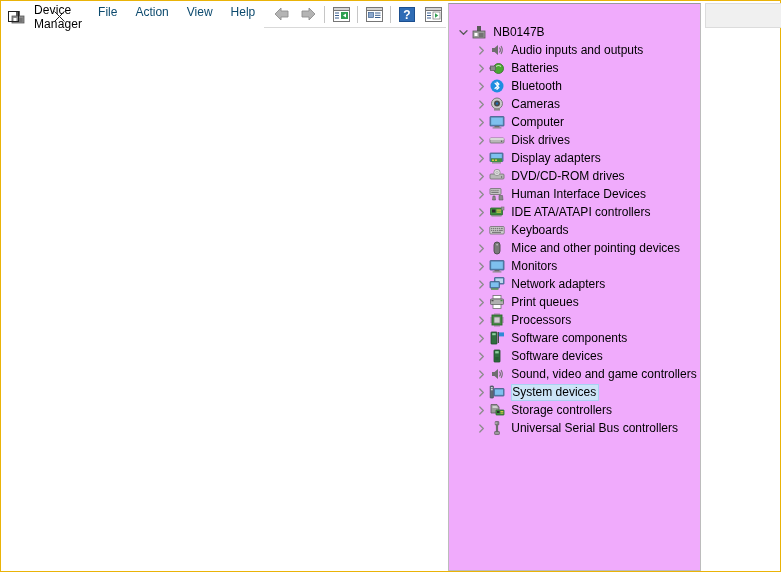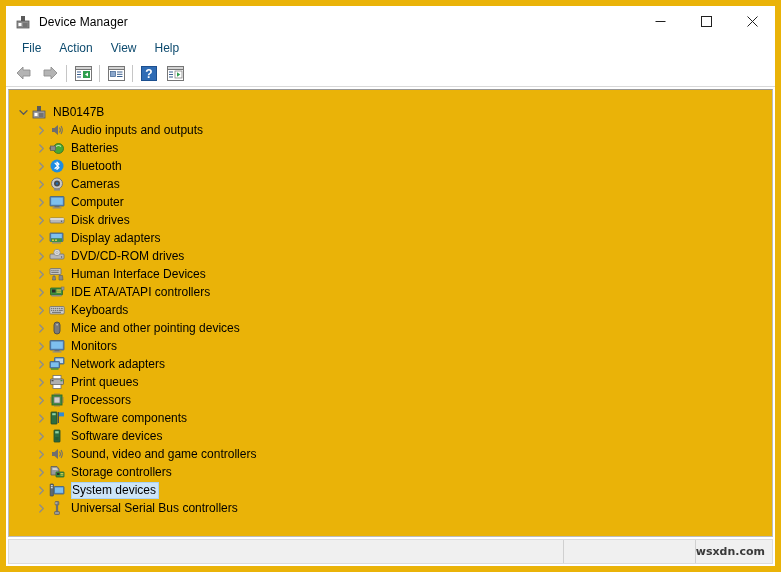--- a/index.html
+++ b/index.html
@@ -10,23 +10,23 @@
     width: 781px; height: 572px;
     font-family: "Liberation Sans", sans-serif;
     overflow: hidden;
     -webkit-font-smoothing: antialiased;
   }
   .window {
     position: relative;
     width: 781px; height: 572px;
     box-sizing: border-box;
     background: #ffffff;
-    border: 6px solid #eab308;
-    display: flex;
-    flex-direction: column;
+    border: 1px solid #eab308;
+    display: flex;
+    flex-direction: row;
   }
 
   
   .titlebar {
     height: 31px;
     flex: 0 0 31px;
     display: flex;
     align-items: center;
     background: #ffffff;
     position: relative;
@@ -100,25 +100,25 @@
 
   
   .content {
     flex: 1 1 auto;
     display: flex;
     padding: 2px 2px 0 2px;
     min-height: 0;
   }
   .tree-panel {
     flex: 1 1 auto;
-    background: #eab308;
+    background: #f0abfc;
     border: 1px solid #bcbcbc;
     border-top-color: #9a9a9a;
     overflow: hidden;
-    padding-top: 13px;
+    padding-top: 19px;
   }
   .row {
     height: 18px;
     display: flex;
     align-items: center;
     font-size: 12px;
     color: #000000;
     white-space: nowrap;
     cursor: default;
   }
@@ -616,55 +616,55 @@
             </span>
             <span class="ico">
               <svg width="16" height="16" viewBox="0 0 16 16">
                 <path d="M3 6 H5.5 L9 3 V13 L5.5 10 H3 Z" fill="#6e6e6e"></path>
                 <path d="M10.5 5.5 Q12.3 8 10.5 10.5" fill="none" stroke="#6e6e6e" stroke-width="1.1"></path>
                 <path d="M12 4 Q14.6 8 12 12" fill="none" stroke="#6e6e6e" stroke-width="1.1"></path>
               </svg>
             </span>
             <span class="lbl">Sound, video and game controllers</span>
           </div>
+          <div class="row child selected">
+            <span class="chev">
+              <svg width="9" height="9" viewBox="0 0 9 9">
+                <path d="M2.8 1 L6.3 4.5 L2.8 8" fill="none" stroke="#8c8c8c" stroke-width="1.3" stroke-linecap="round" stroke-linejoin="round"></path>
+              </svg>
+            </span>
+            <span class="ico">
+              <svg width="16" height="16" viewBox="0 0 16 16">
+                <rect x="1.2" y="2" width="3.2" height="12" rx="0.5" fill="#5e6a75" stroke="#3d4750" stroke-width="0.7"></rect>
+                <rect x="1.9" y="3" width="1.8" height="1.3" fill="#cfd6dc"></rect>
+                <rect x="1.9" y="5" width="1.8" height="1.3" fill="#cfd6dc"></rect>
+                <rect x="5" y="4.5" width="10" height="7.5" rx="0.6" fill="#5b87b5" stroke="#3e6189" stroke-width="0.8"></rect>
+                <rect x="6" y="5.5" width="8" height="5.3" fill="#7ec0ef"></rect>
+              </svg>
+            </span>
+            <span class="lbl">System devices</span>
+          </div>
           <div class="row child">
             <span class="chev">
               <svg width="9" height="9" viewBox="0 0 9 9">
                 <path d="M2.8 1 L6.3 4.5 L2.8 8" fill="none" stroke="#8c8c8c" stroke-width="1.3" stroke-linecap="round" stroke-linejoin="round"></path>
               </svg>
             </span>
             <span class="ico">
               <svg width="16" height="16" viewBox="0 0 16 16">
                 <path d="M2 2.5 L8 2.5 L10 5 L10 11 L2 11 Z" fill="#9a9a9a" stroke="#5a5a5a" stroke-width="0.8"></path>
                 <path d="M3.5 4 L7.5 4 L9 6 L3.5 6 Z" fill="#d0d0d0"></path>
                 <rect x="7" y="8" width="8" height="5" rx="0.5" fill="#3f8f3f" stroke="#2b662b" stroke-width="0.8"></rect>
                 <rect x="8" y="9" width="2.5" height="2" fill="#2a2a2a"></rect>
                 <rect x="11.5" y="9" width="2.8" height="1" fill="#d8c84a"></rect>
                 <rect x="11.5" y="10.6" width="2.8" height="1" fill="#d8c84a"></rect>
               </svg>
             </span>
             <span class="lbl">Storage controllers</span>
           </div>
-          <div class="row child selected">
-            <span class="chev">
-              <svg width="9" height="9" viewBox="0 0 9 9">
-                <path d="M2.8 1 L6.3 4.5 L2.8 8" fill="none" stroke="#8c8c8c" stroke-width="1.3" stroke-linecap="round" stroke-linejoin="round"></path>
-              </svg>
-            </span>
-            <span class="ico">
-              <svg width="16" height="16" viewBox="0 0 16 16">
-                <rect x="1.2" y="2" width="3.2" height="12" rx="0.5" fill="#5e6a75" stroke="#3d4750" stroke-width="0.7"></rect>
-                <rect x="1.9" y="3" width="1.8" height="1.3" fill="#cfd6dc"></rect>
-                <rect x="1.9" y="5" width="1.8" height="1.3" fill="#cfd6dc"></rect>
-                <rect x="5" y="4.5" width="10" height="7.5" rx="0.6" fill="#5b87b5" stroke="#3e6189" stroke-width="0.8"></rect>
-                <rect x="6" y="5.5" width="8" height="5.3" fill="#7ec0ef"></rect>
-              </svg>
-            </span>
-            <span class="lbl">System devices</span>
-          </div>
           <div class="row child">
             <span class="chev">
               <svg width="9" height="9" viewBox="0 0 9 9">
                 <path d="M2.8 1 L6.3 4.5 L2.8 8" fill="none" stroke="#8c8c8c" stroke-width="1.3" stroke-linecap="round" stroke-linejoin="round"></path>
               </svg>
             </span>
             <span class="ico">
               <svg width="16" height="16" viewBox="0 0 16 16">
                 <rect x="6.2" y="1.5" width="3.6" height="3.4" rx="0.5" fill="#8a8a8a" stroke="#5a5a5a" stroke-width="0.7"></rect>
                 <rect x="6.9" y="4.9" width="2.2" height="7" fill="#6e6e6e"></rect>

